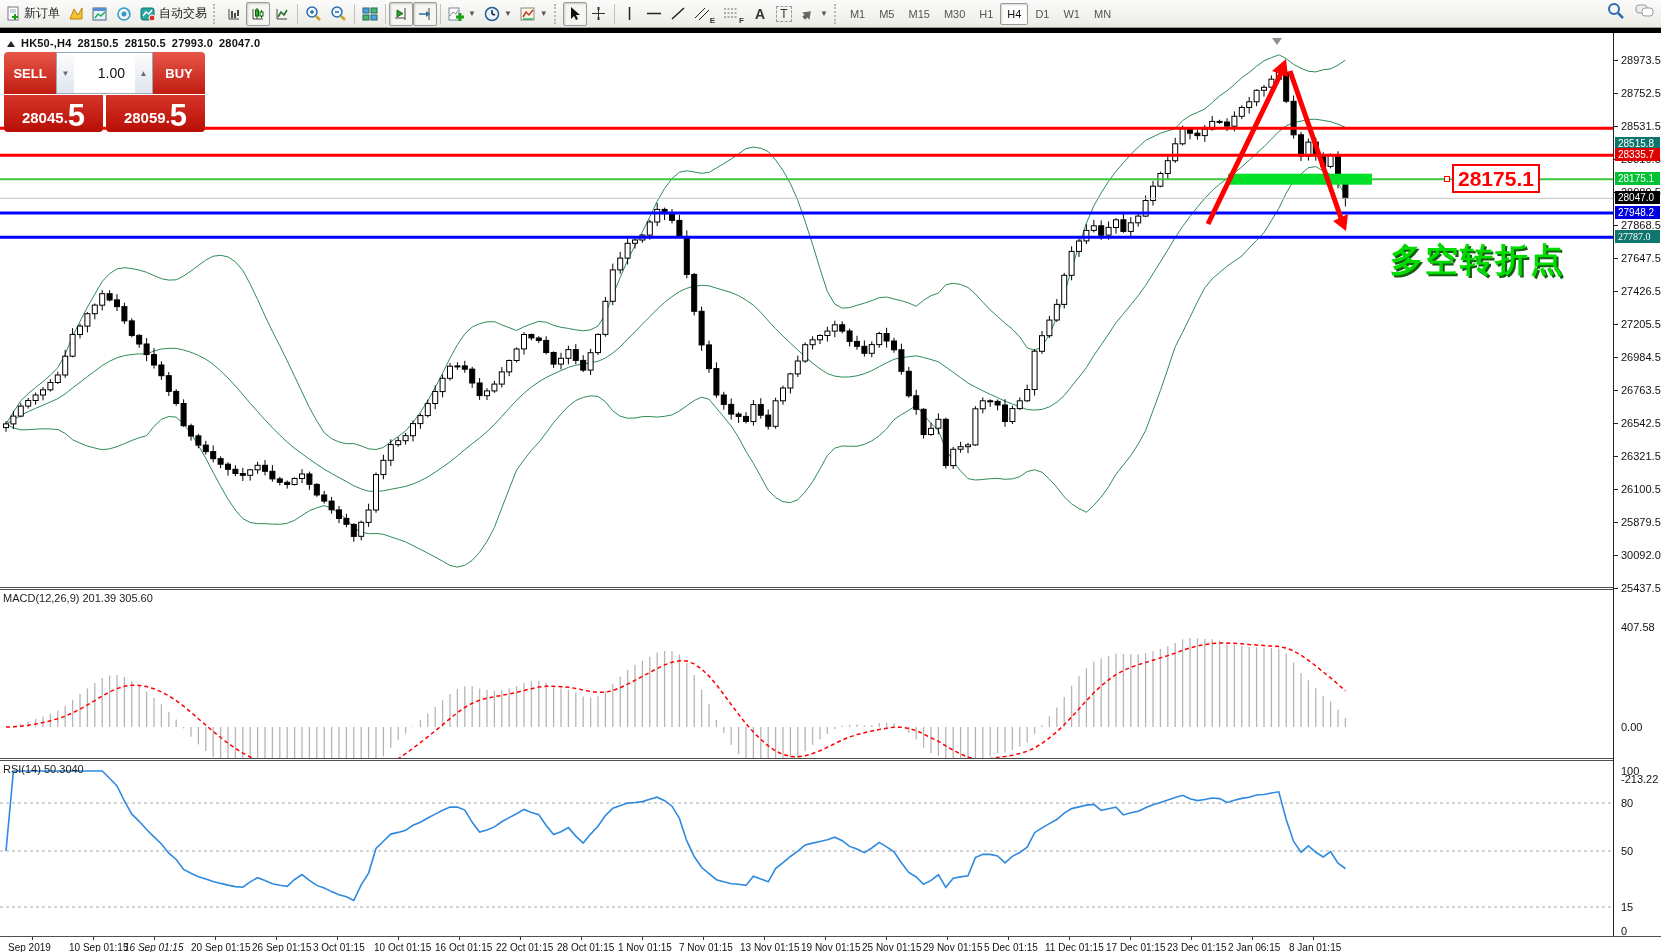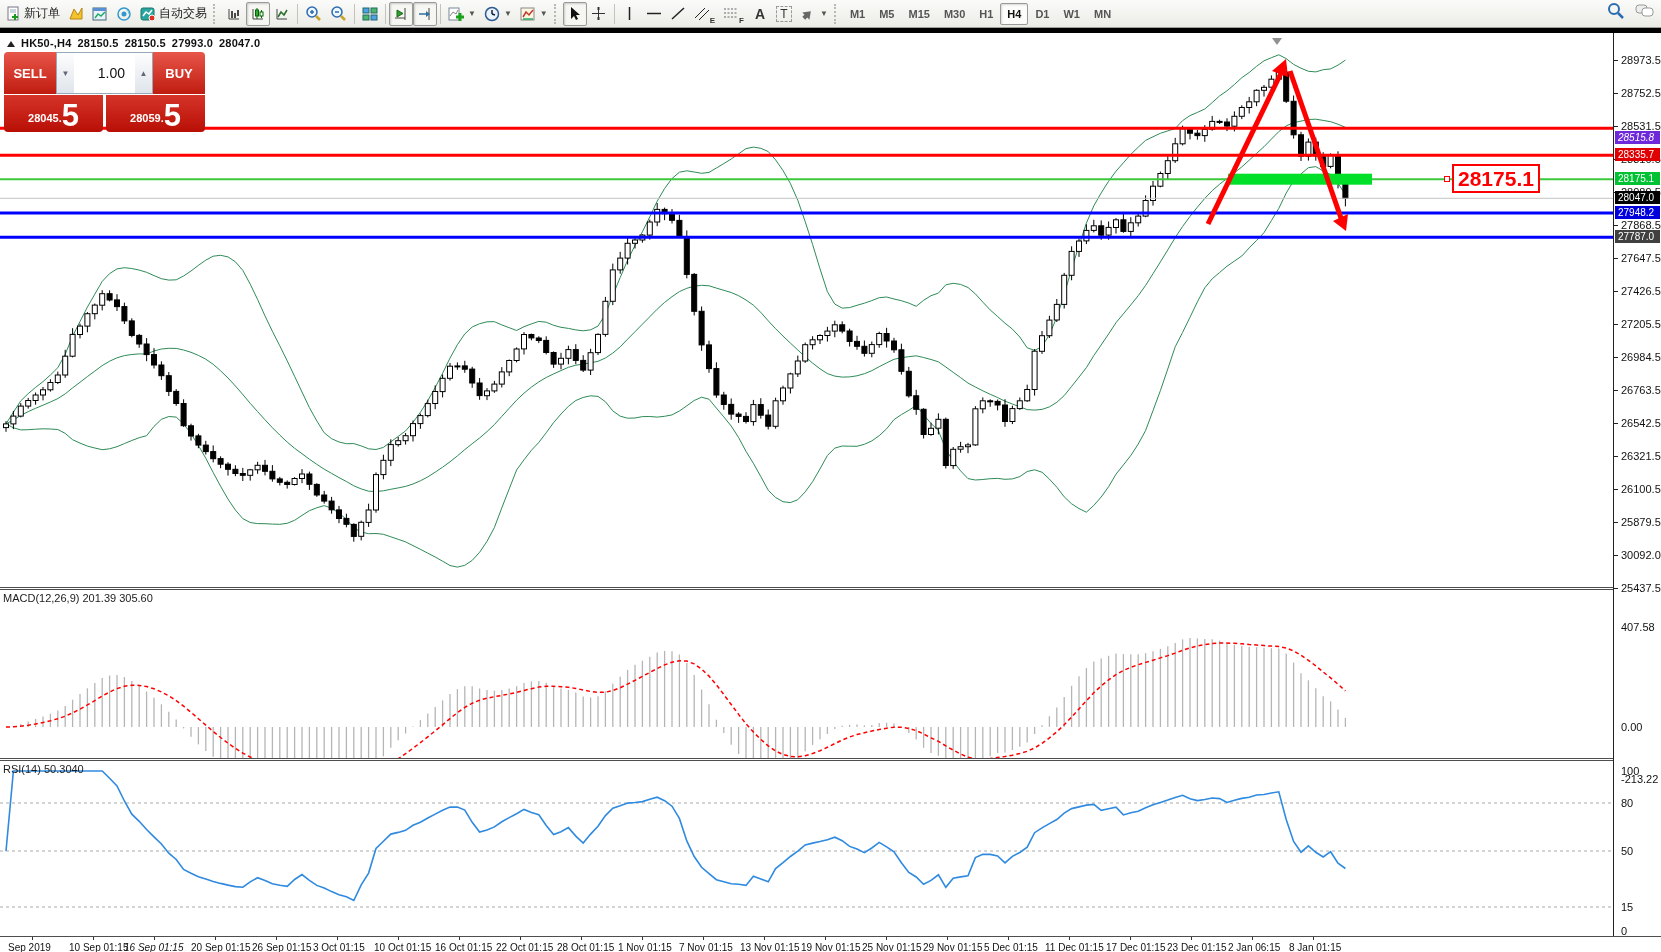--- a/index.html
+++ b/index.html
@@ -12,21 +12,21 @@
     background:linear-gradient(#fbfbfa,#ebebe6); border-bottom:1px solid #9d9d99;
     display:flex; align-items:center; padding:0 2px; z-index:50; }
   .tbtn { height:24px; min-width:24px; display:flex; align-items:center; justify-content:center;
     padding:0 3px; border:1px solid transparent; border-radius:2px; color:#333;
     font-size:12px; gap:3px; cursor:default; }
   .tbtn.active { border:1px solid #9a9a9a; background:#f6f6f3; box-shadow:inset 1px 1px 2px rgba(0,0,0,.18); }
   .tlabel { font-size:12px; color:#222; white-space:nowrap; }
   .caret { font-size:8px; color:#555; margin-left:1px; }
   .grip { width:5px; height:20px; border-left:2px dotted #b9b9b4; margin:0 4px 0 2px; }
   .sep  { width:1px; height:20px; background:#c3c3be; margin:0 3px; }
-  .tf { font-weight:bold; font-size:11px; color:#555; padding:0 6px; height:22px;
+  .tf { font-weight:normal; font-size:11px; color:#555; padding:0 6px; height:22px;
         display:flex; align-items:center; border:1px solid transparent; border-radius:2px;}
   .tf.active { border:1px solid #9a9a9a; background:#fdfdfc; box-shadow:inset 1px 1px 2px rgba(0,0,0,.15); color:#111; }
   #tb-right { position:absolute; right:6px; top:2px; display:flex; gap:10px; }
   .gicon { display:inline-block; }
 
   
   #chartwin { position:absolute; left:0; top:28px; width:1661px; height:924px;
               border-top:5px solid #000000; background:#fff; }
   #ohlc-header { position:absolute; left:7px; top:4px; font-size:11px; font-weight:bold;
                  color:#111; z-index:30; letter-spacing:.2px;}
@@ -44,21 +44,21 @@
   #vol { flex:1; display:flex; border:1px solid #98a8bb; background:#fff; }
   .spin { width:17px; background:linear-gradient(#fdfdfd,#dfe5ec); color:#667;
           font-size:8px; display:flex; align-items:center; justify-content:center; }
   #vol-in { width:61px; border:0; outline:0; text-align:right; font-size:14px;
             font-family:"Liberation Sans",sans-serif; padding-right:10px; color:#111;}
   #trade .row2 { display:flex; gap:3px; margin-top:1px; height:37px; }
   .pricebox { flex:1; background:linear-gradient(#d63429,#b80f05); color:#fff;
       display:flex; align-items:flex-end; justify-content:center; padding-bottom:1px; }
   #bid-box { border-radius:0 0 4px 4px; }
   #ask-box { border-radius:0 0 4px 4px; }
-  .p-main { font-size:11px; font-weight:bold; line-height:26px;margin-top:12px; }
+  .p-main { font-size:15px; font-weight:bold; line-height:26px;margin-top:12px; }
   .p-big  { font-size:31px; font-weight:bold; line-height:30px; }
 
   svg.panel { position:absolute; left:0; background:#fff; }
   .hsep { position:absolute; left:0; width:1613px; height:3px; background:#fff;
           border-top:1px solid #4e4e4e; border-bottom:1px solid #4e4e4e; z-index:10;}
 
   .paneltag { position:absolute; font-size:11px; color:#1b1b1b; z-index:12; }
 
   
   #axiscol { position:absolute; left:1613px; top:0px; width:48px; height:903px;
@@ -912,20 +912,21 @@
     </div>
     <svg id="rsi-svg" class="panel" style="top:728px" width="1613" height="174">
         <line x1="0" x2="1613" y1="42.0" y2="42.0" stroke="#aaa" stroke-width="1" stroke-dasharray="3 3"></line>
         <line x1="0" x2="1613" y1="90.0" y2="90.0" stroke="#aaa" stroke-width="1" stroke-dasharray="3 3"></line>
         <line x1="0" x2="1613" y1="146.0" y2="146.0" stroke="#aaa" stroke-width="1" stroke-dasharray="3 3"></line>
         <path d="M6.0 90.0L13.4 10.0L20.8 10.0L28.2 10.0L35.6 10.0L43.0 10.0L50.4 10.0L57.8 10.0L65.2 10.0L72.6 10.0L80.0 10.0L87.4 10.0L94.8 10.0L102.2 10.0L109.6 17.3L117.0 25.0L124.4 40.0L131.8 53.2L139.2 60.3L146.6 68.5L154.0 75.9L161.4 83.0L168.8 92.2L176.2 98.5L183.6 108.4L191.0 112.3L198.4 115.7L205.8 118.0L213.2 120.4L220.6 122.4L228.0 124.1L235.4 125.6L242.8 126.2L250.2 120.9L257.6 116.7L265.0 119.5L272.4 122.8L279.8 124.3L287.2 125.3L294.6 118.5L302.0 113.6L309.4 119.3L316.8 124.4L324.2 127.0L331.6 130.6L339.0 133.7L346.4 135.8L353.8 139.5L361.2 123.8L368.6 112.1L376.0 87.5L383.4 80.2L390.8 73.1L398.2 71.4L405.6 69.3L413.0 64.3L420.4 61.3L427.8 57.0L435.2 53.1L442.6 49.3L450.0 46.1L457.4 46.0L464.8 49.1L472.2 61.3L479.6 71.1L487.0 68.9L494.4 65.9L501.8 60.8L509.2 56.6L516.6 52.7L524.0 48.4L531.4 51.5L538.8 53.7L546.2 64.4L553.6 73.5L561.0 70.7L568.4 66.6L575.8 75.1L583.2 82.1L590.6 73.1L598.0 65.3L605.4 54.6L612.8 47.2L620.2 44.8L627.6 42.1L635.0 41.5L642.4 40.6L649.8 38.3L657.2 36.2L664.6 39.7L672.0 45.2L679.4 57.4L686.8 79.9L694.2 95.5L701.6 106.3L709.0 112.6L716.4 118.7L723.8 120.7L731.2 122.8L738.6 123.3L746.0 124.4L753.4 115.2L760.8 118.0L768.2 120.8L775.6 107.6L783.0 101.7L790.4 95.5L797.8 90.2L805.2 83.9L812.6 82.1L820.0 80.5L827.4 78.7L834.8 76.2L842.2 79.7L849.6 85.4L857.0 88.0L864.4 91.7L871.8 87.0L879.2 81.4L886.6 85.9L894.0 90.9L901.4 101.7L908.8 111.4L916.2 116.0L923.6 123.3L931.0 119.4L938.4 113.8L945.8 126.3L953.2 117.2L960.6 115.9L968.0 114.8L975.4 96.6L982.8 93.2L990.2 93.4L997.6 95.0L1005.0 101.8L1012.4 95.3L1019.8 91.5L1027.2 86.2L1034.6 71.7L1042.0 66.9L1049.4 62.6L1056.8 58.5L1064.2 52.1L1071.6 47.6L1079.0 45.9L1086.4 44.1L1093.8 43.4L1101.2 49.3L1108.6 47.7L1116.0 46.2L1123.4 53.9L1130.8 51.8L1138.2 50.2L1145.6 46.7L1153.0 43.8L1160.4 41.4L1167.8 39.1L1175.2 36.5L1182.6 34.3L1190.0 37.7L1197.4 39.6L1204.8 38.5L1212.2 37.0L1219.6 37.6L1227.0 41.5L1234.4 39.3L1241.8 37.4L1249.2 36.2L1256.6 34.0L1264.0 33.5L1271.4 32.0L1278.8 30.8L1286.2 58.4L1293.6 80.5L1301.0 91.2L1308.4 84.9L1315.8 91.3L1323.2 96.0L1330.6 90.7L1338.0 102.1L1345.4 107.5" fill="none" stroke="#2f8ae0" stroke-width="1.6"></path>
       </svg>
 
     <div id="lvl-label" style="left: 1452px; top: 131px;">28175.1</div>
     <div id="handle-sq" style="left: 1444px; top: 143px;"></div>
+    <div id="turnpoint" style="left: 1390px; top: 205px; color: rgb(0, 220, 0);">多空转折点</div>
 
     <div id="axiscol">
         <div class="ytick" style="top: 27px;"></div>
         <div class="ylab" style="top: 21px;">28973.5</div>
         <div class="ytick" style="top: 60px;"></div>
         <div class="ylab" style="top: 54px;">28752.5</div>
         <div class="ytick" style="top: 93px;"></div>
         <div class="ylab" style="top: 87px;">28531.5</div>
         <div class="ytick" style="top: 126px;"></div>
         <div class="ylab" style="top: 120px;">28310.5</div>
@@ -948,26 +949,26 @@
         <div class="ytick" style="top: 423px;"></div>
         <div class="ylab" style="top: 417px;">26321.5</div>
         <div class="ytick" style="top: 456px;"></div>
         <div class="ylab" style="top: 450px;">26100.5</div>
         <div class="ytick" style="top: 489px;"></div>
         <div class="ylab" style="top: 483px;">25879.5</div>
         <div class="ytick" style="top: 522px;"></div>
         <div class="ylab" style="top: 516px;">30092.0</div>
         <div class="ytick" style="top: 555px;"></div>
         <div class="ylab" style="top: 549px;">25437.5</div>
-        <div class="badge" style="top: 98px; background: #6d28d9; font-style: italic;">28515.8</div>
+        <div class="badge" style="top: 104px; background: #0f766e;">28515.8</div>
         <div class="badge" style="top: 115px; background: rgb(224, 0, 0);">28335.7</div>
         <div class="badge" style="top: 139px; background: rgb(0, 194, 50);">28175.1</div>
         <div class="badge" style="top: 158px; background: rgb(0, 0, 0);">28047.0</div>
         <div class="badge" style="top: 173px; background: rgb(0, 0, 221);">27948.2</div>
-        <div class="badge" style="top: 197px; background: #404040;">27787.0</div>
+        <div class="badge" style="top: 197px; background: #0f766e; font-family: Liberation Serif, serif;">27787.0</div>
         <div class="ylab" style="top: 588px;">407.58</div>
         <div class="ylab" style="top: 688px;">0.00</div>
         <div class="ylab" style="top: 740px;">-213.22</div>
         <div class="ylab" style="top: 732px;">100</div>
         <div class="ylab" style="top: 764px;">80</div>
         <div class="ylab" style="top: 812px;">50</div>
         <div class="ylab" style="top: 868px;">15</div>
         <div class="ylab" style="top: 892px;">0</div>
       </div>
 

